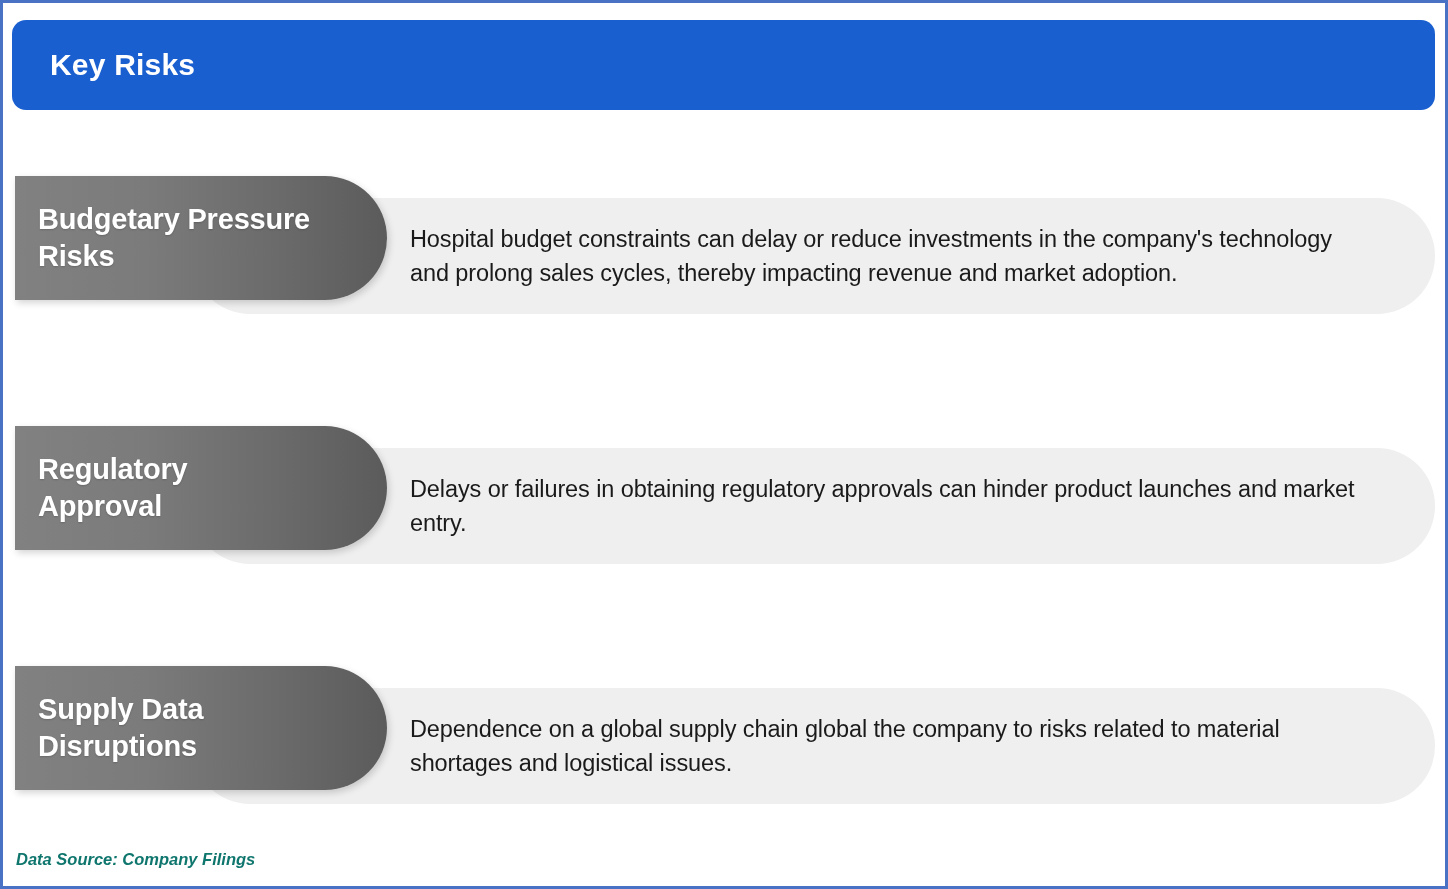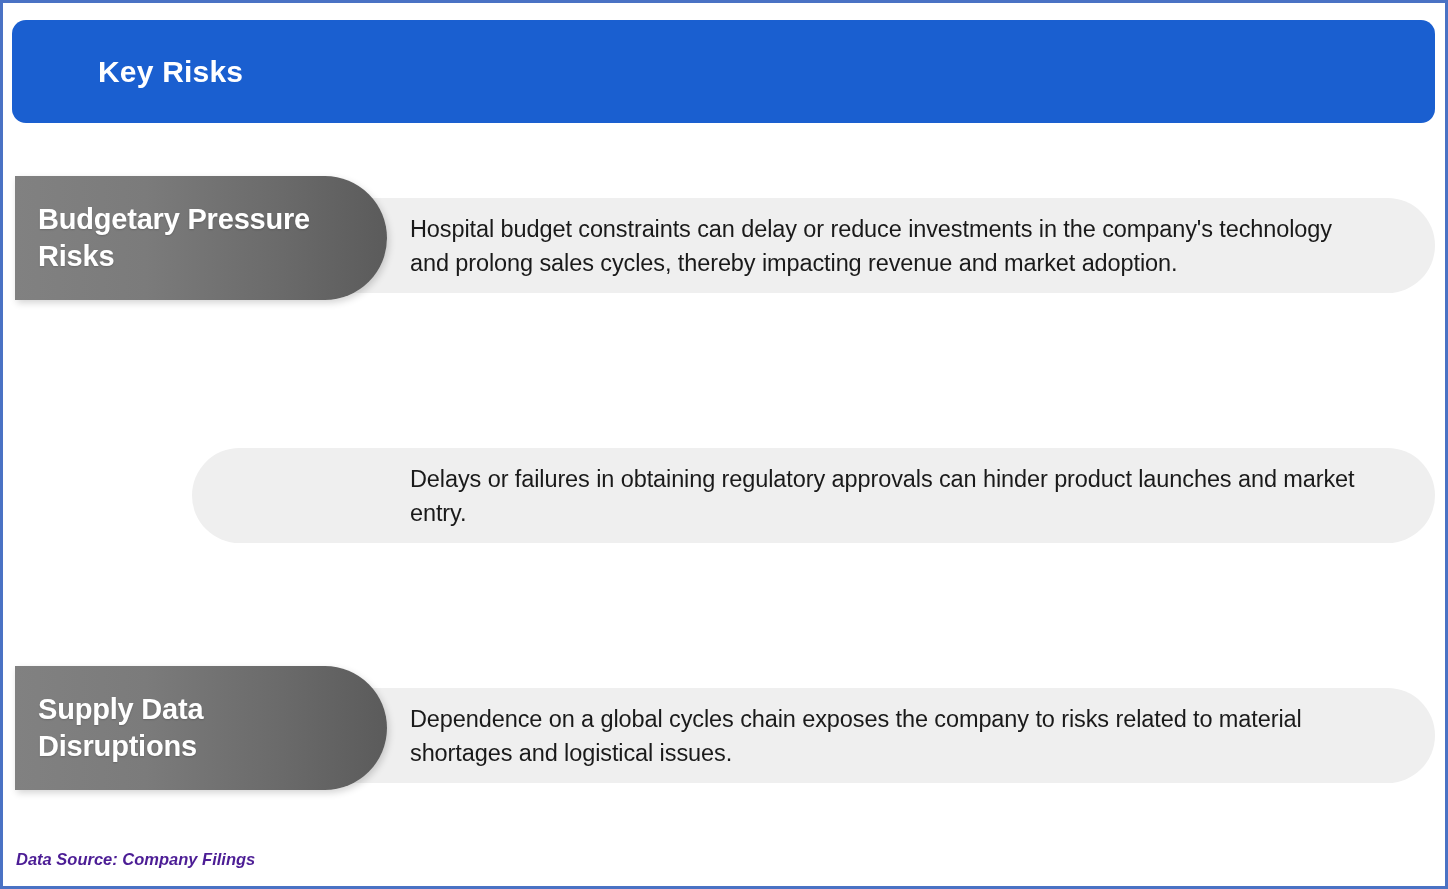--- a/index.html
+++ b/index.html
@@ -19,26 +19,25 @@
     border: 3px solid #4a72c4;
     overflow: hidden;
   }
 
   
   .header-bar {
     position: absolute;
     left: 9px;
     top: 17px;
     width: 1423px;
-    height: 103px;
+    height: 90px;
     background: #1a5fd0;
     border-radius: 14px;
     display: flex;
     align-items: center;
-    padding-left: 48px;
   }
   .header-title {
     color: #ffffff;
     font-size: 30px;
     font-weight: bold;
     letter-spacing: 0.2px;
     padding-left: 38px;
   }
 
   
@@ -50,21 +49,21 @@
   .row-1 { top: 170px;  height: 178px; }
   .row-2 { top: 420px;  height: 178px; }
   .row-3 { top: 660px;  height: 178px; }
 
   
   .content-panel {
     position: absolute;
     left: 180px;
     top: 25px;
     right: 3px;
-    height: 95px;
+    height: 116px;
     background: #efefef;
     border-radius: 67px;
   }
 
   .content-text {
     position: absolute;
     left: 218px;
     right: 52px;
     top: 50%;
     transform: translateY(-50%);
@@ -101,21 +100,21 @@
   }
 
   
   .footer {
     position: absolute;
     left: 13px;
     bottom: 17px;
     font-size: 16.5px;
     font-weight: bold;
     font-style: italic;
-    color: #4c1d95;
+    color: #0f766e;
   }
 </style>
 </head>
 <body>
 
 <div class="canvas">
 
   <div class="header-bar">
     <div class="header-title">Key Risks</div>
   </div>
@@ -126,25 +125,28 @@
     </div>
     <div class="label-pill">
       <div class="label-text">Budgetary Pressure Risks</div>
     </div>
   </div>
 
   <div class="row row-2">
     <div class="content-panel">
       <div class="content-text">Delays or failures in obtaining regulatory approvals can hinder product launches and market entry.</div>
     </div>
+    <div class="label-pill">
+      <div class="label-text">Regulatory Approval</div>
+    </div>
   </div>
 
   <div class="row row-3">
     <div class="content-panel">
-      <div class="content-text">Dependence on a global cycles chain exposes the company to risks related to material shortages and logistical issues.</div>
+      <div class="content-text">Dependence on a global supply chain global the company to risks related to material shortages and logistical issues.</div>
     </div>
     <div class="label-pill">
       <div class="label-text">Supply Data Disruptions</div>
     </div>
   </div>
 
   <div class="footer">Data Source: Company Filings</div>
 
 </div>
 

